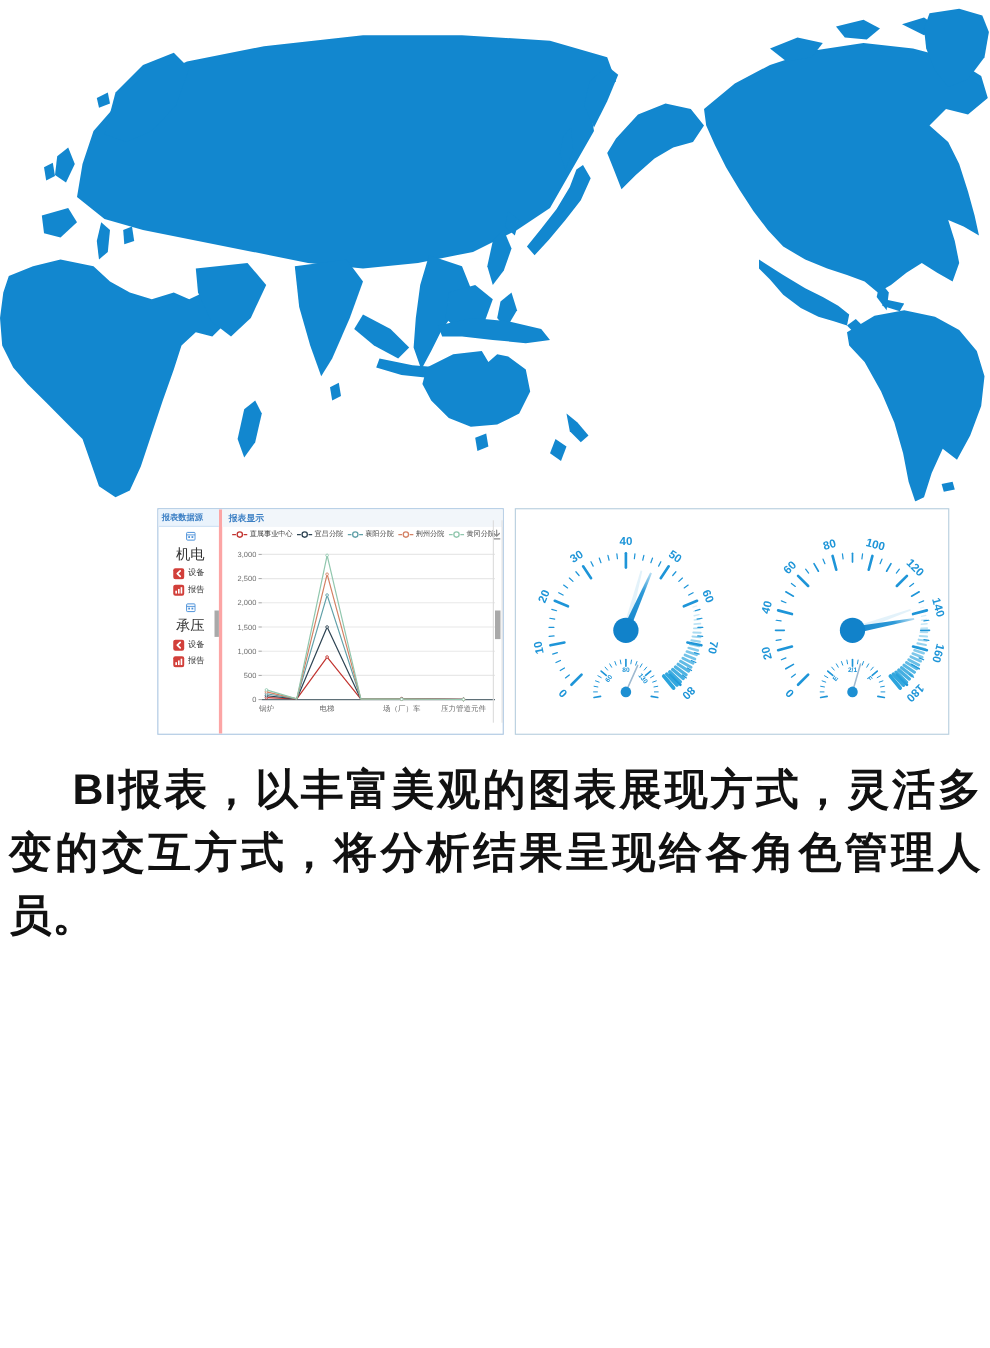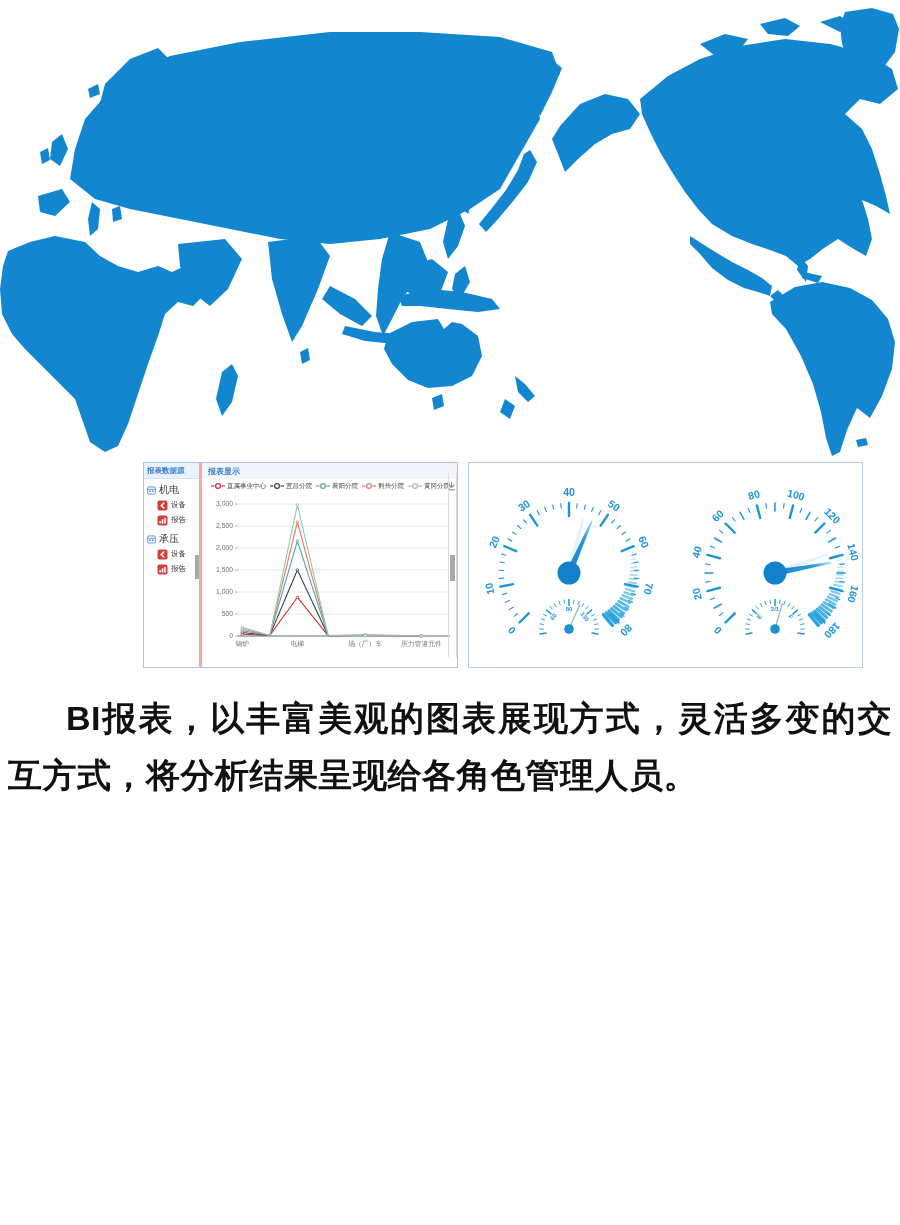--- a/index.html
+++ b/index.html
@@ -2,32 +2,32 @@
 <html><head>
 <meta charset="utf-8">
 <style>
   html,body{margin:0;padding:0;background:#fff;}
   .page{position:relative;width:900px;height:1225px;background:#fff;overflow:hidden;font-family:"Liberation Sans",sans-serif;}
   #map-wrap{position:absolute;left:0;top:4px;width:900px;height:452px;}
   .panel{position:absolute;background:#fff;box-sizing:border-box;overflow:hidden;}
   #panel-bi{left:143px;top:462px;width:315px;height:206px;border:1px solid #aac6e2;display:flex;}
   .sidebar{width:55px;flex:none;border-right:3px solid #fca5a5;position:relative;}
   .sb-title{background:#eaf3fc;color:#3b7fc4;font-size:7.5px;font-weight:bold;padding:3px 3px 2px 3px;border-bottom:1px solid #cfe2f4;}
-  .sb-group{display:flex;align-items:center;gap:3px;padding:4px 0 1px 3px;font-size:10px;color:#333;}
+  .sb-group{display:flex;align-items:center;gap:3px;padding:4px 0 1px 3px;font-size:13px;color:#333;flex-direction:column;}
   .sb-item{display:flex;align-items:flex-start;gap:3px;padding:2px 0 2px 13px;font-size:7.5px;color:#333;cursor:pointer;}
   .main{flex:1;position:relative;}
   .main-title{background:#f2f6fa;color:#3b7fc4;font-weight:bold;font-size:8px;padding:3px 6px 2px 6px;}
   .legend{position:relative;text-align:center;height:15px;line-height:14px;white-space:nowrap;font-size:6.5px;color:#444;}
   .leg-item{display:inline-flex;align-items:center;gap:2px;margin:0 2px;vertical-align:middle;cursor:pointer;}
   .dl{position:absolute;right:3px;top:2px;cursor:pointer;}
   .scroll-track{position:absolute;right:2px;top:10px;bottom:10px;width:7px;border-left:1px solid #dcdcdc;border-right:1px solid #dcdcdc;}
   .thumb{position:absolute;background:#a9a9a9;}
   #panel-gauges{left:468px;top:462px;width:395px;height:206px;border:1px solid #b6cede;}
   .gauge-host{position:absolute;top:16px;}
-  .doc{position:absolute;left:8px;right:8px;top:690px;font-size:34px;line-height:57px;color:#111;font-weight:bold;text-align:justify;letter-spacing:0.5px;}
+  .doc{position:absolute;left:8px;right:8px;top:690px;font-size:39px;line-height:57px;color:#111;font-weight:bold;text-align:justify;letter-spacing:0.5px;}
   .doc p{margin:0;text-indent:58px;}
 </style>
 </head>
 <body>
 
 <div class="page">
 
   <div id="map-wrap">
     <svg id="worldmap" width="900" height="452" viewBox="0 0 900 452">
       <g id="land" fill="#1287cf" stroke="none">

